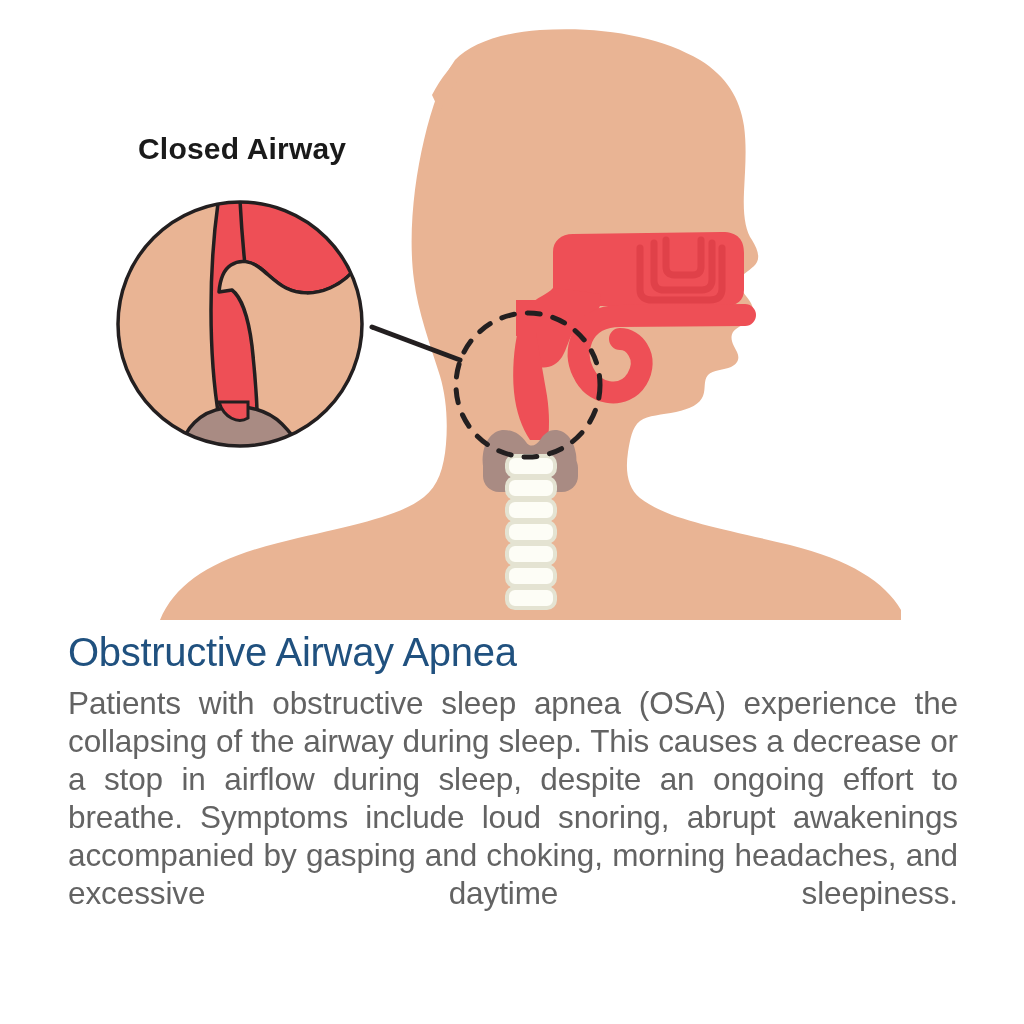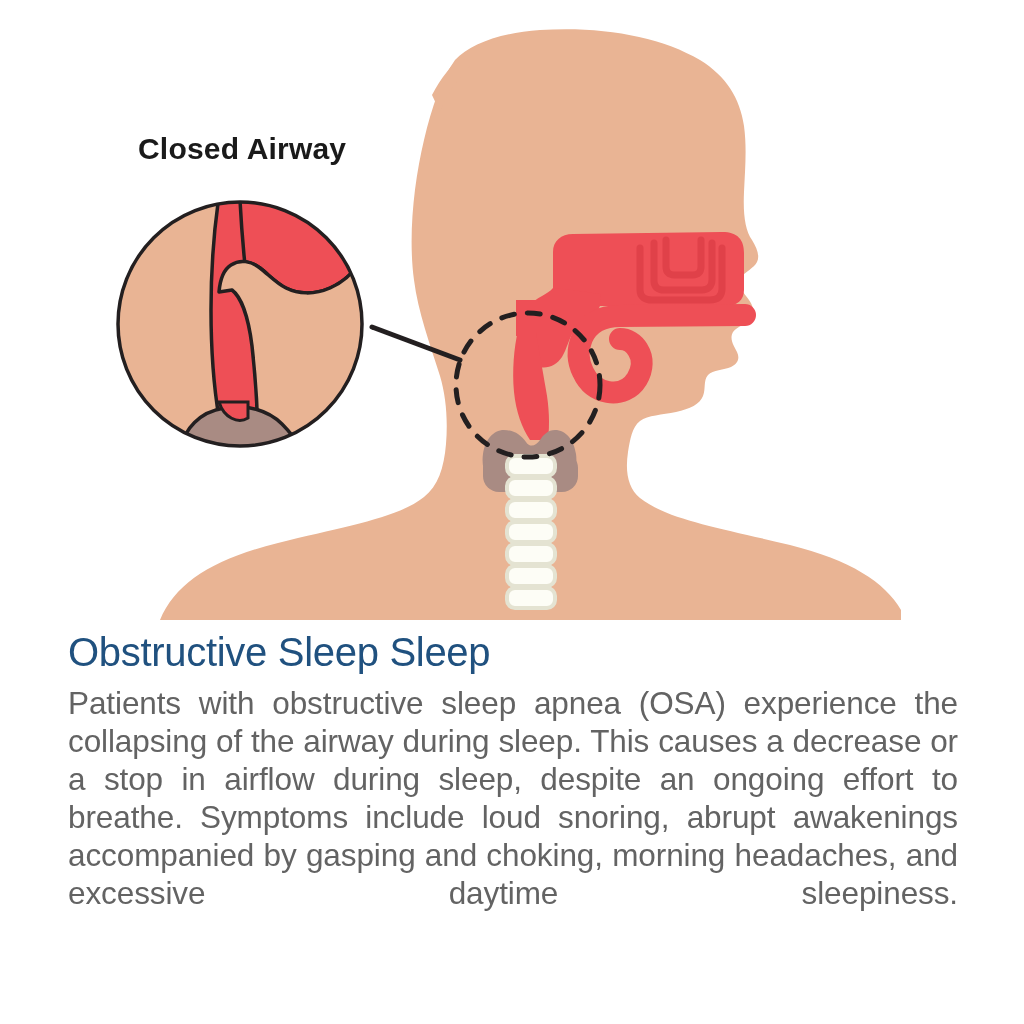--- a/index.html
+++ b/index.html
@@ -267,17 +267,17 @@
 
         <circle cx="240" cy="324" r="122" fill="none" stroke="#231f20" stroke-width="3.5"></circle>
       </g>
 
     </svg>
 
     <div class="inset-label">Closed Airway</div>
   </div>
 
   <div id="textblock">
-    <h1 id="title">Obstructive Sleep Sleep</h1>
+    <h1 id="title">Obstructive Airway Apnea</h1>
     <p id="body-text">Patients with obstructive sleep apnea (OSA) experience the collapsing of the airway during sleep. This causes a decrease or a stop in airflow during sleep, despite an ongoing effort to breathe. Symptoms include loud snoring, abrupt awakenings accompanied by gasping and choking, morning headaches, and excessive daytime sleepiness.</p>
   </div>
 
 </div>
 
 </body></html>

